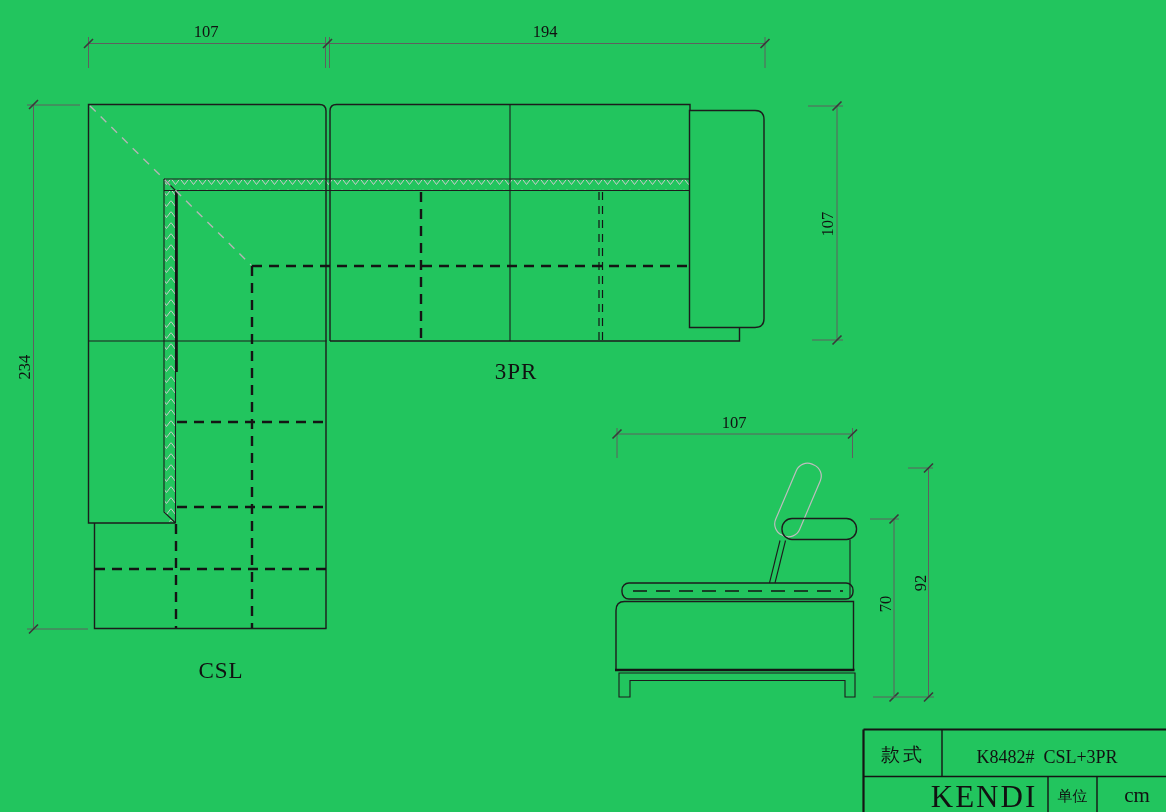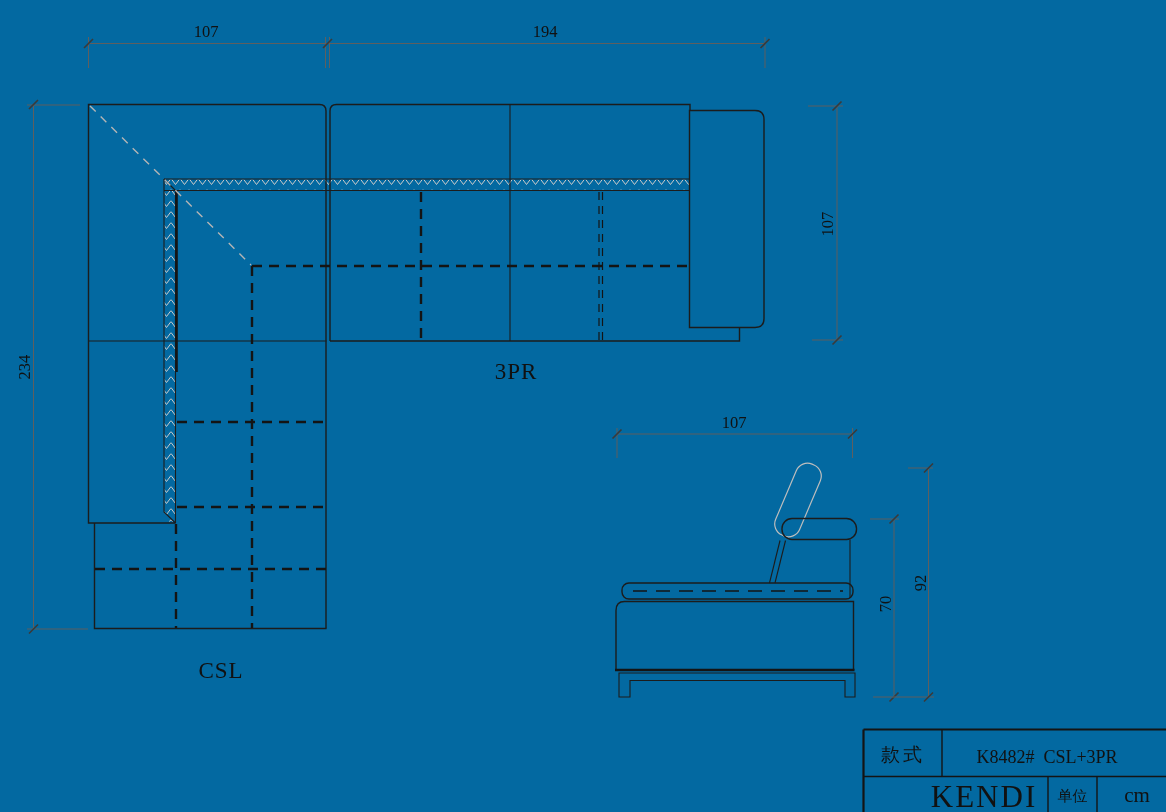--- a/index.html
+++ b/index.html
@@ -1,16 +1,16 @@
 <!DOCTYPE html>
 <html><head>
 <meta charset="utf-8">
 <style>
   html,body{margin:0;padding:0;background:#fff;}
-  .stage{position:relative;width:1166px;height:812px;background:#0369a1;overflow:hidden;
+  .stage{position:relative;width:1166px;height:812px;background:#22c55e;overflow:hidden;
          font-family:"Liberation Serif","DejaVu Serif",serif;}
   svg{display:block;}
   svg text{white-space:pre;fill:#111;font-family:"Liberation Serif","DejaVu Serif",serif;}
   .obj{stroke:#1c1c1c;stroke-width:1.4;fill:none;stroke-linecap:butt;}
   .obj-thin{stroke:#1c1c1c;stroke-width:1.1;fill:none;}
   .obj-bold{stroke:#141414;stroke-width:2.6;fill:none;}
   .dash{stroke:#141414;stroke-width:2.4;fill:none;stroke-dasharray:10 7;}
   .dash-thin{stroke:#141414;stroke-width:1.2;fill:none;stroke-dasharray:8 6;}
   .ghostdash{stroke:#b5b5b5;stroke-width:1.4;fill:none;stroke-dasharray:8 7;}
   .ghost{stroke:#bdbdbd;stroke-width:1.2;fill:none;}

